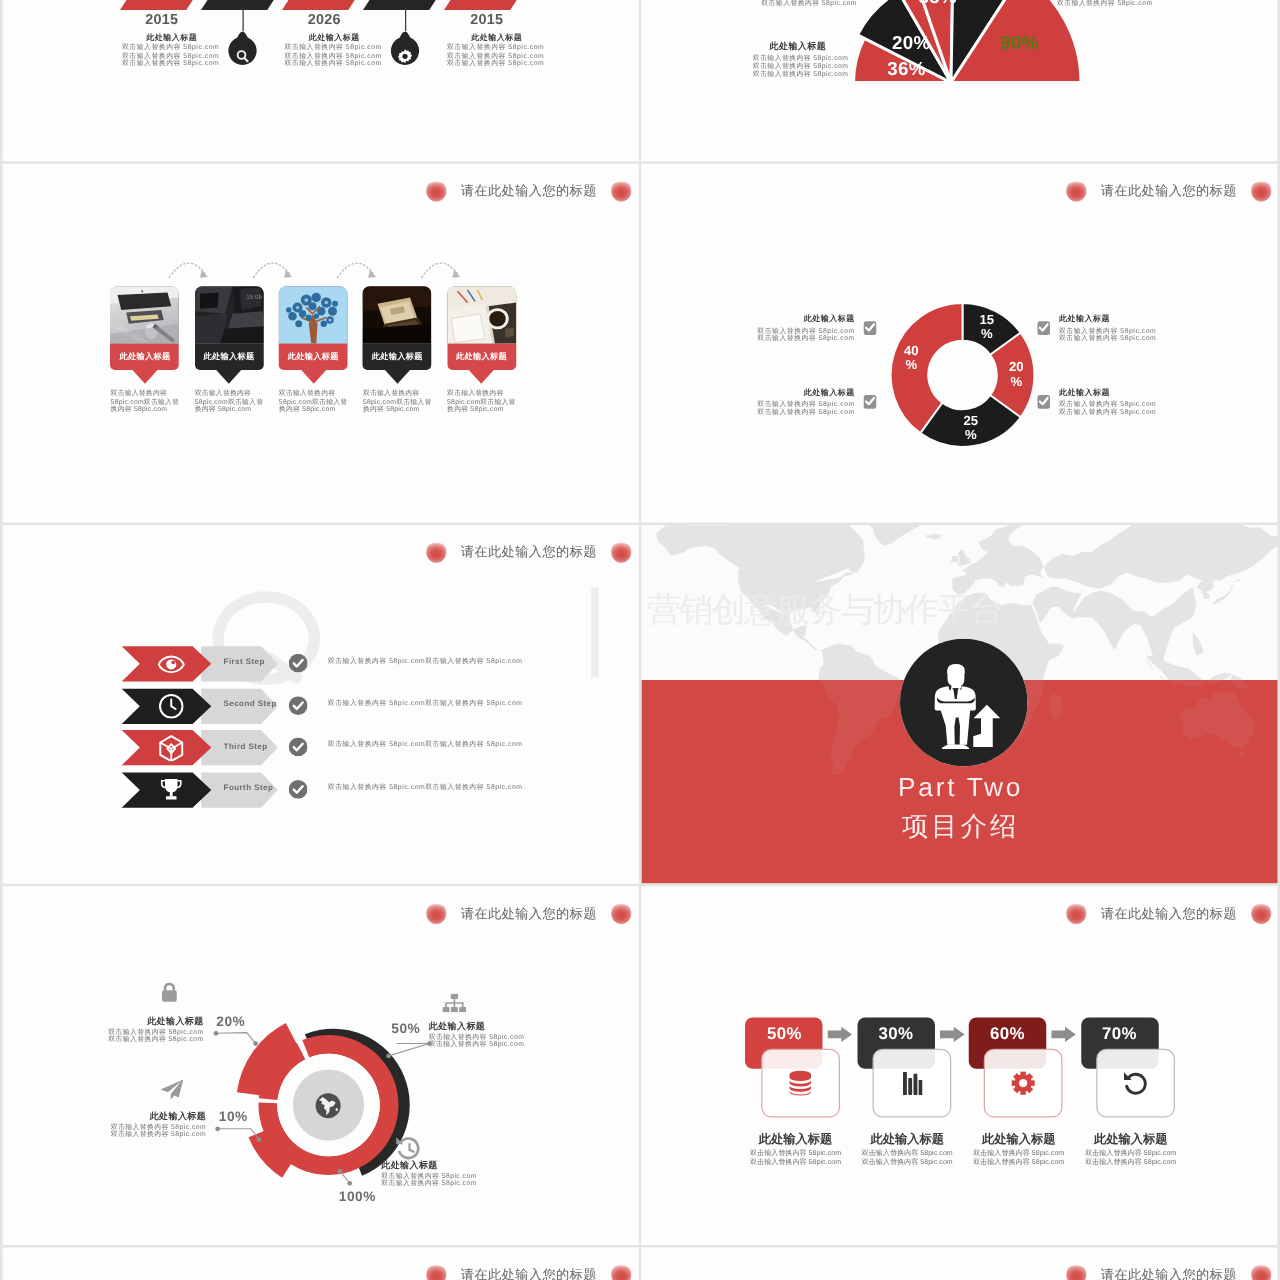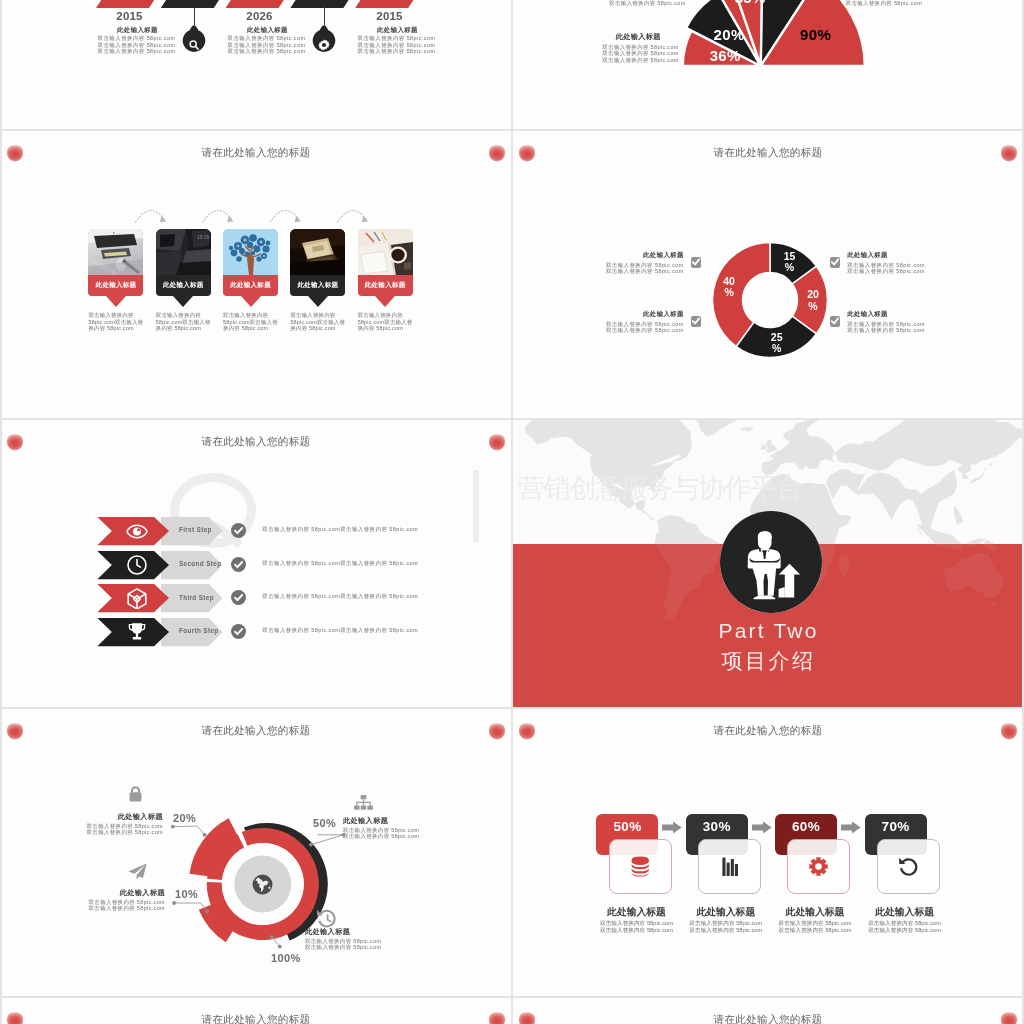--- a/index.html
+++ b/index.html
@@ -6,21 +6,21 @@
 html,body{margin:0;padding:0;}
 body{width:1024px;height:1024px;background:#ffffff;font-family:"Liberation Sans",sans-serif;overflow:hidden;}
 #grid{position:relative;width:1024px;height:775px;background:#ffffff;}
 .cell{position:absolute;width:512px;height:289px;overflow:hidden;box-sizing:border-box;}
 .sl{position:absolute;left:2.4px;top:2.5px;width:507px;height:284px;background:#fdfdfd;overflow:hidden;}
 .vdiv{position:absolute;left:510.5px;top:0;width:2.2px;height:1024px;background:#e4e4e4;z-index:60;}
 .edge{position:absolute;top:0;width:2.2px;height:1024px;background:#e4e4e4;z-index:60;}
 .hdiv{position:absolute;left:0;width:1024px;height:2.2px;background:#e4e4e4;z-index:60;}
 
 
-.hdr{position:absolute;left:3.6px;top:10.5px;width:500px;height:22px;display:flex;align-items:center;justify-content:space-between;z-index:5;}
+.hdr{position:absolute;left:3.6px;top:10.5px;width:500px;height:22px;display:flex;align-items:center;justify-content:flex-end;z-index:5;}
 .blob{width:18px;height:17px;position:relative;flex:0 0 auto;}
 .blob i{position:absolute;inset:0;filter:blur(1.25px);opacity:.92;
   background:radial-gradient(ellipse 58% 52% at 50% 54%, #cc3632 0%, #d34542 40%, #dd6a66 66%, #e59593 88%, #efc2c0 100%);
   clip-path:path('M9 0.6 C12.7 0.6 15.6 2.0 16.6 5.0 C17.6 8.1 17.2 11.4 15.0 13.9 C13.0 16.2 10.9 16.9 9 16.9 C7.1 16.9 5.0 16.2 3.0 13.9 C0.8 11.4 0.4 8.1 1.4 5.0 C2.4 2.0 5.3 0.6 9 0.6 Z');}
 .hdrtxt{font-size:10.6px;color:#646464;margin:0 10.5px;letter-spacing:.3px;white-space:nowrap;}
 
 
 .t-title{font-size:6.4px;font-weight:bold;color:#3d3d3d;letter-spacing:0.4px;}
 .t-body{font-size:5.45px;color:#707070;line-height:1.14;letter-spacing:0.45px;}
 .tl-year{position:absolute;font-size:11.5px;font-weight:bold;color:#5a5a5a;letter-spacing:.2px;}
@@ -147,21 +147,21 @@
             <path d="M242.8 220 L164.8 220.0 A78 78 0 0 1 173.3 184.6 Z" fill="#ce3f3d" stroke="#fdfdfd" stroke-width="2.4"></path>
             <path d="M242.8 220 L168.0 181.9 A84 84 0 0 1 200.8 147.3 Z" fill="#1c1c1c" stroke="#fdfdfd" stroke-width="2.4"></path>
             <path d="M242.8 220 L196.8 140.3 A92 92 0 0 1 212.8 133.0 Z" fill="#ce3f3d" stroke="#fdfdfd" stroke-width="2.4"></path>
             <path d="M242.8 220 L211.2 128.3 A97 97 0 0 1 244.5 123.0 Z" fill="#ce3f3d" stroke="#fdfdfd" stroke-width="2.4"></path>
             <path d="M242.8 220 L244.5 121.0 A99 99 0 0 1 296.7 137.0 Z" fill="#1c1c1c" stroke="#fdfdfd" stroke-width="2.4"></path>
             <path d="M242.8 220 L299.4 132.8 A104 104 0 0 1 346.8 220.0 Z" fill="#ce3f3d" stroke="#fdfdfd" stroke-width="2.4"></path>
           </svg>
           <div style="position:absolute;left:181.2px;top:201.4px;width:52px;text-align:center;font-size:15px;font-weight:bold;color:#fff;letter-spacing:.3px;">36%</div>
           <div style="position:absolute;left:185.1px;top:179.9px;width:52px;text-align:center;font-size:15px;font-weight:bold;color:#fff;letter-spacing:.3px;">20%</div>
           <div style="position:absolute;left:206.2px;top:142.9px;width:52px;text-align:center;font-size:15px;font-weight:bold;color:#fff;letter-spacing:.3px;">35%</div>
-          <div style="position:absolute;left:271.6px;top:180.2px;width:52px;text-align:center;font-size:15px;font-weight:bold;color:#000000;letter-spacing:.3px;">90%</div>
+          <div style="position:absolute;left:271.6px;top:180.2px;width:52px;text-align:center;font-size:15px;font-weight:bold;color:#4d7c0f;letter-spacing:.3px;">90%</div>
           <div style="position:absolute;left:84.3px;top:186.5px;width:72px;">
             <div class="g-title" style="text-align:center;margin-bottom:3.2px;">此处输入标题</div>
             <div class="g-body" style="text-align:left;">双击输入替换内容 58pic.com</div>
             <div class="g-body" style="text-align:left;">双击输入替换内容 58pic.com</div>
             <div class="g-body" style="text-align:left;">双击输入替换内容 58pic.com</div>
           </div>
           <div style="position:absolute;left:91.1px;top:148px;width:75px;">
             <div class="g-body">双击输入替换内容 58pic.com</div>
             <div class="g-body">双击输入替换内容 58pic.com</div>
           </div>

